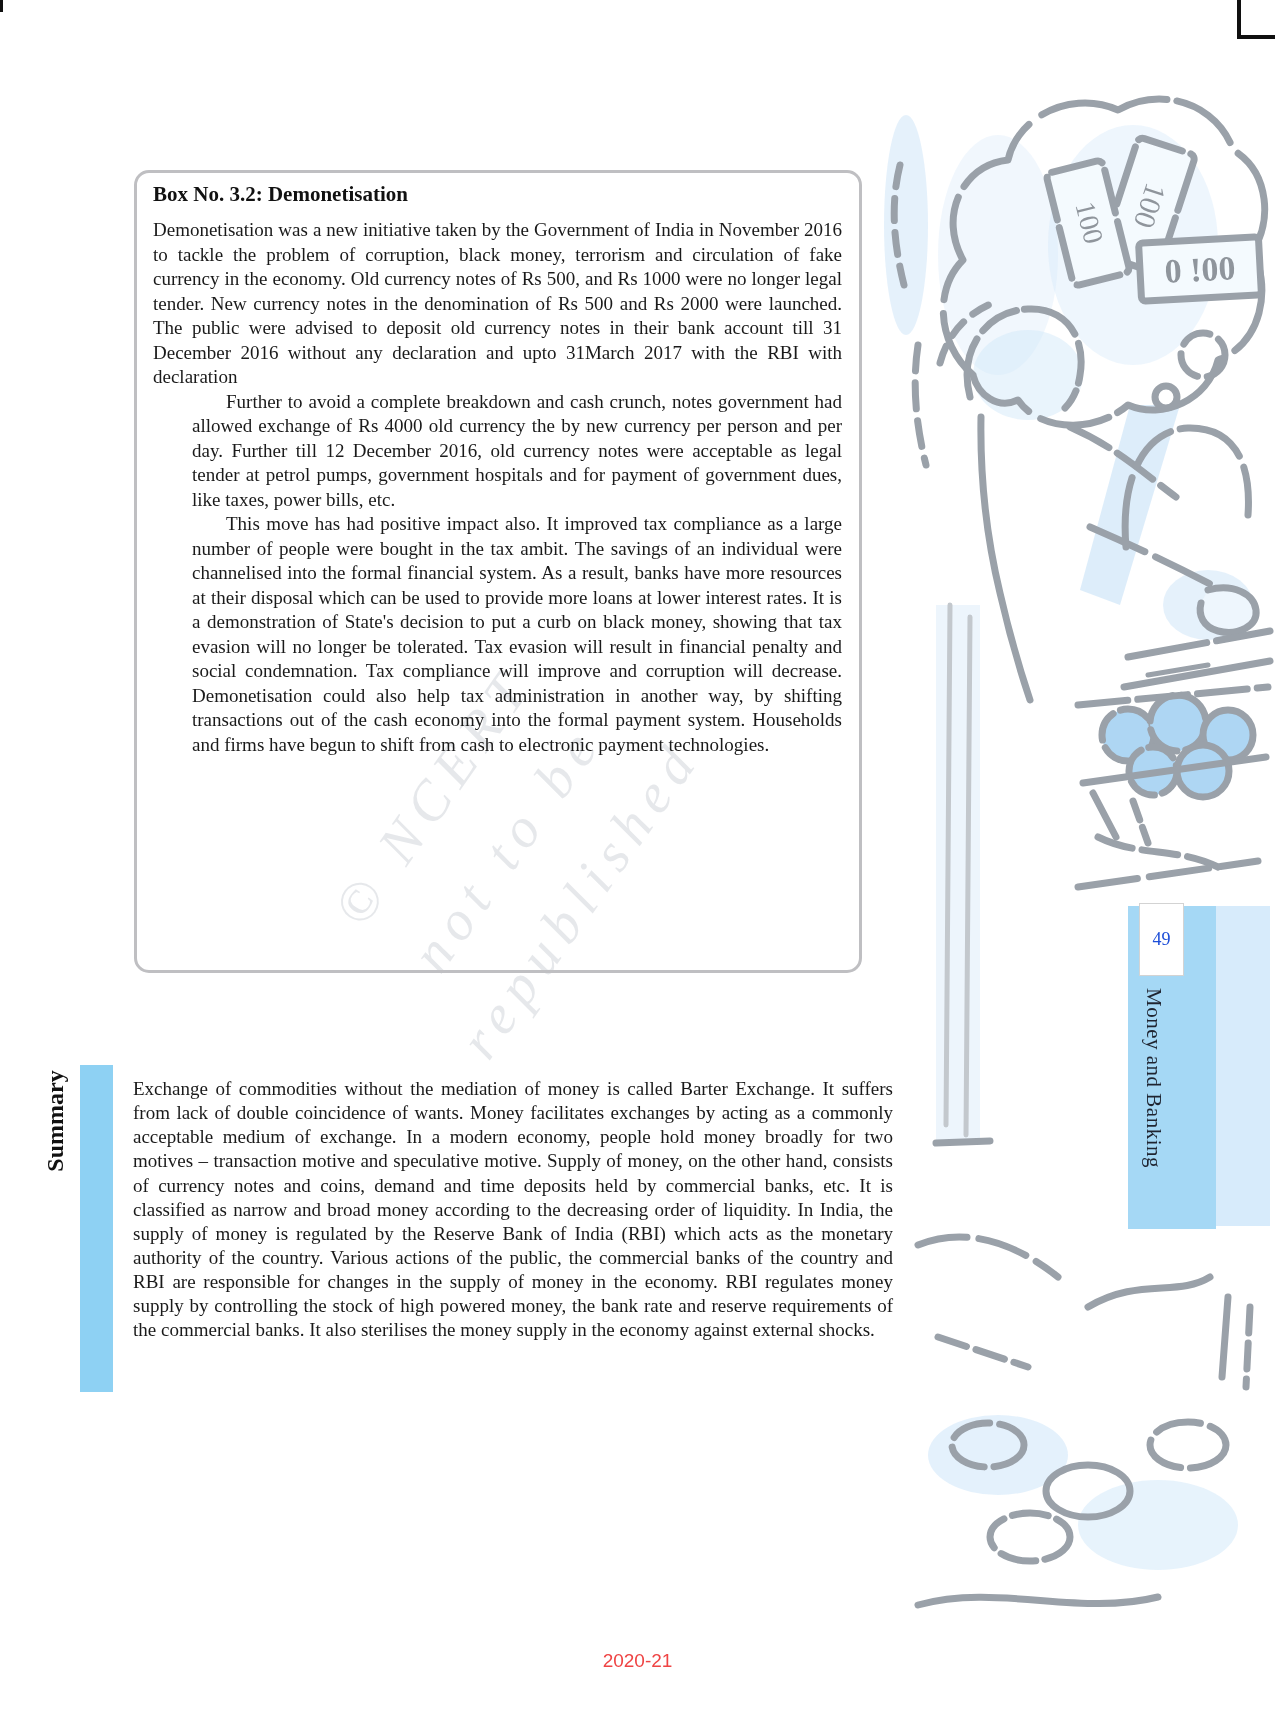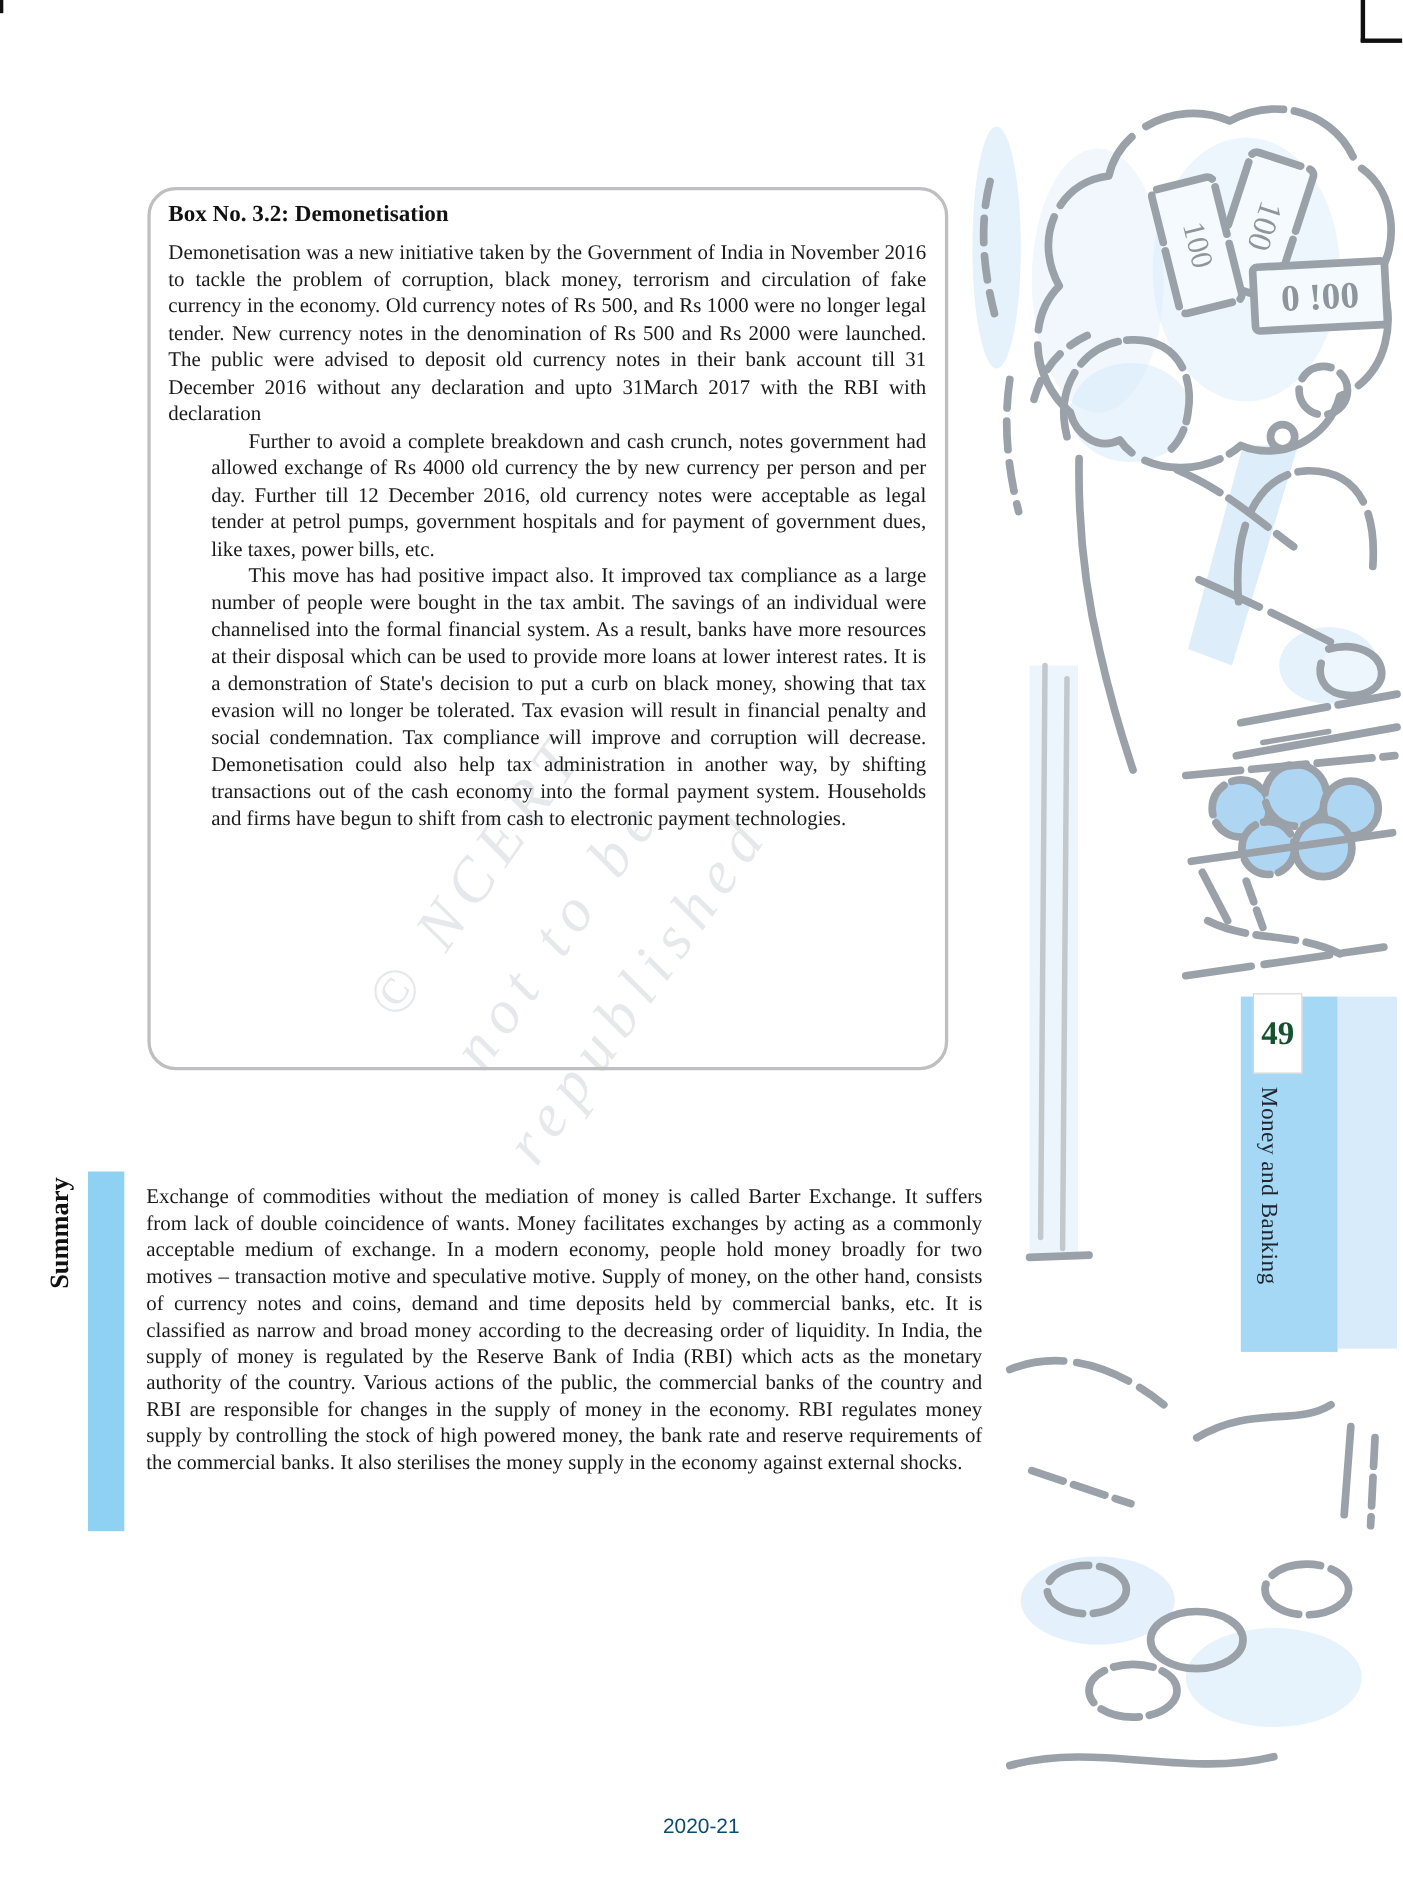--- a/index.html
+++ b/index.html
@@ -19,21 +19,21 @@
   .watermark{
     position:absolute;left:300px;top:660px;width:620px;height:520px;z-index:1;
     transform:rotate(-55deg);transform-origin:50% 50%;
     color:rgba(140,152,164,0.22);font-style:italic;text-align:center;
     font-size:56px;letter-spacing:10px;line-height:1.6;pointer-events:none;
   }
 
   
   .demon-box{
     position:absolute;left:134px;top:170px;width:728px;height:803px;z-index:2;
-    border:3px solid #bfbfc2;border-radius:26px;background:transparent;
+    border:3px solid #bfbfc2;border-radius:15px;background:transparent;
     box-sizing:border-box;padding:9px 17px 0 16px;
   }
   .box-title{margin:0 0 11px 0;font-size:21px;font-weight:bold;color:#111;}
   .box-para{margin:0;font-size:19px;line-height:1.29;text-align:justify;}
   .box-para.indent{text-indent:34px;margin-left:39px;}
 
   
   .summary-heading{
     position:absolute;left:55px;top:1121px;z-index:2;
     transform:translate(-50%,-50%) rotate(-90deg);
@@ -45,29 +45,29 @@
     font-size:19px;line-height:1.27;text-align:justify;
   }
 
   
   .tab-light{position:absolute;left:1216px;top:906px;width:54px;height:320px;background:#d7ebfb;z-index:2;}
   .tab-medium{position:absolute;left:1128px;top:906px;width:88px;height:323px;background:#a5d8f5;z-index:2;}
   .page-number-box{
     position:absolute;left:1139px;top:903px;width:45px;height:73px;background:#ffffff;z-index:3;
     border:1px solid #d3d3d3;box-sizing:border-box;display:flex;align-items:center;justify-content:center;
   }
-  .page-number{font-size:30px;font-weight:bold;color:#14532d;}
+  .page-number{font-size:18px;font-weight:normal;color:#1d4ed8;}
   .tab-title{
     position:absolute;left:1141px;top:988px;height:210px;z-index:3;
     writing-mode:vertical-rl;font-size:21px;color:#1f2430;letter-spacing:0.5px;white-space:nowrap;
   }
 
   .footer{
     position:absolute;left:0;top:1650px;width:1275px;text-align:center;z-index:2;
-    font-family:"Liberation Sans","DejaVu Sans",sans-serif;font-size:19px;color:#0c4a6e;
+    font-family:"Liberation Sans","DejaVu Sans",sans-serif;font-size:19px;color:#ef4444;
   }
 </style>
 </head>
 <body>
 
 <div class="page">
 
   <div class="crop-v"></div>
   <div class="crop-h"></div>
   <div class="crop-l"></div>

